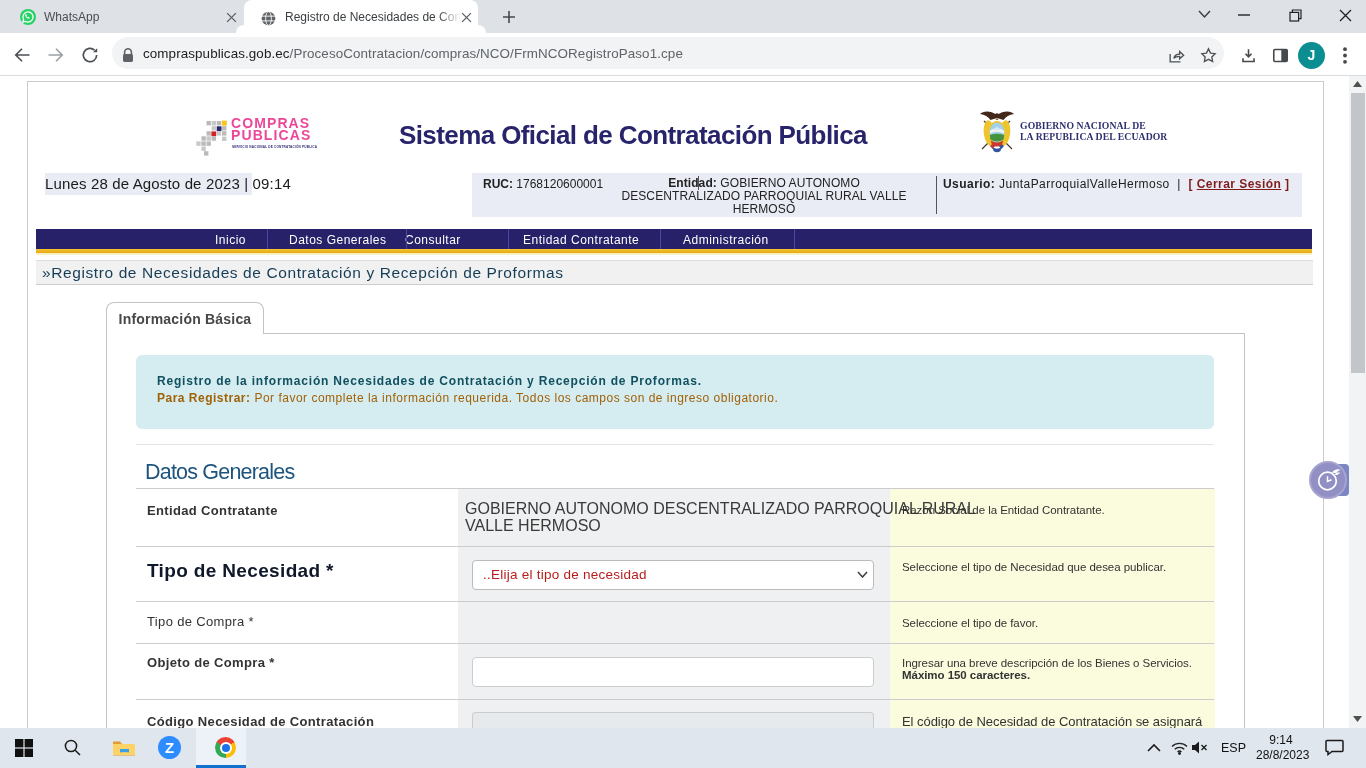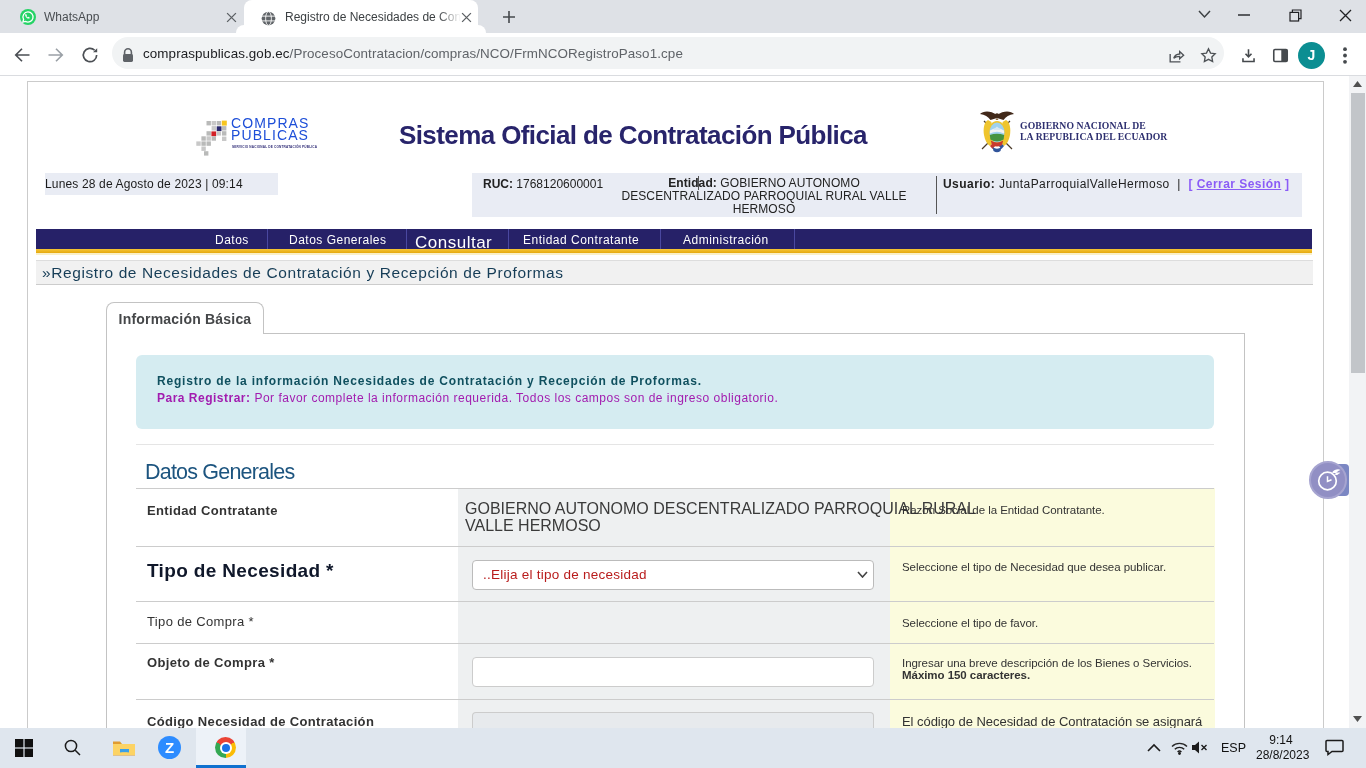--- a/index.html
+++ b/index.html
@@ -117,21 +117,21 @@
       <rect x="13.5" y="26.3" width="4.4" height="4.4" fill="#c8c8c8"></rect>
       <rect x="18.6" y="26.3" width="4.4" height="4.4"></rect>
       <rect x="29" y="26.6" width="4.4" height="4.4" fill="#c8c8c8"></rect>
   <rect x="3.3" y="31.4" width="4.4" height="4.4" fill="#c8c8c8"></rect>
       <rect x="8.4" y="31.4" width="4.4" height="4.4"></rect>
       <rect x="13.5" y="31.4" width="4.4" height="4.4"></rect>
   <rect x="8.4" y="36.5" width="4.4" height="4.4" fill="#c8c8c8"></rect>
       <rect x="11" y="41.2" width="4.4" height="4.4"></rect>
  </g>
 </svg>
-<div class="a" style="left:231px;top:118px;color:#1d4ed8;font-weight:normal;font-size:14px;letter-spacing:1.1px;line-height:11.9px">COMPRAS<br>PÚBLICAS</div>
+<div class="a" style="left:231px;top:118px;color:#ec4899;font-weight:bold;font-size:14px;letter-spacing:1.1px;line-height:11.9px">COMPRAS<br>PÚBLICAS</div>
 <div class="a" style="left:232px;top:145px;color:#2e2a75;font-weight:bold;font-size:5.5px;letter-spacing:.3px;white-space:nowrap;transform:scale(.57,.62);transform-origin:0 0">SERVICIO NACIONAL DE CONTRATACIÓN PÚBLICA</div>
 
 <div class="a" style="left:399px;top:120px;width:476px;font-size:26px;font-weight:bold;color:#28246b;letter-spacing:-.6px;white-space:nowrap">Sistema Oficial de Contratación Pública</div>
 
 <svg class="a" style="left:978px;top:109px" width="38" height="46" viewBox="0 0 38 46">
  <path d="M19 6 C12 1 5 2 2 5 C7 5.5 10 8 12.5 11 L19 9 L25.5 11 C28 8 31 5.5 36 5 C33 2 26 1 19 6z" fill="#42291a"></path>
  <circle cx="19" cy="6.5" r="2.2" fill="#42291a"></circle>
  <path d="M19 8.5l-1.5 2.5h3z" fill="#8a6a45"></path>
  <path d="M4 40 L32 12 M34 40 L6 12" stroke="#4a3a28" stroke-width="1.2"></path>
  <path d="M10 11 C6 13 5 20 6 26 C6.8 31 9 35 12 37 L16 33 C13 29 12 22 13.5 13 Z" fill="#efc52e"></path>
@@ -141,53 +141,53 @@
  <ellipse cx="19" cy="24" rx="9.5" ry="12" fill="#efc52e"></ellipse>
  <ellipse cx="19" cy="23.5" rx="7.5" ry="10" fill="#9fd1ee"></ellipse>
  <path d="M12 21.5 Q19 17 26 21.5 L26 24.5 Q19 21 12 24.5 Z" fill="#f2f2f2"></path>
  <path d="M15 21 L19 17.5 L23 21 Z" fill="#d8e8f2"></path>
  <path d="M11.8 26 Q19 23.5 26.2 26 L25.6 30.5 Q19 34.5 12.4 30.5 Z" fill="#45933f"></path>
  <path d="M12.8 31.5 Q19 35.5 25.2 31.5 L24 36 Q19 39 14 36 Z" fill="#c8392e"></path>
  <path d="M14.5 38 Q19 41.5 23.5 38 L22.5 42 Q19 44.5 15.5 42 Z" fill="#30549b"></path>
 </svg>
 <div class="a" style="left:1020px;top:121px;font-family:'Liberation Serif',serif;font-weight:bold;font-size:9.7px;color:#2e3070;letter-spacing:.1px;line-height:10.8px">GOBIERNO NACIONAL DE<br>LA REPUBLICA DEL ECUADOR</div>
 
-<div class="a" style="left:45px;top:173px;width:233px;height:22px;background:#e9ecf4;font-size:12px;color:#1b1b1b;line-height:22px;text-align:left;letter-spacing:.15px;white-space:nowrap">Lunes 28 de Agosto de 2023 | 09:14</div>
+<div class="a" style="left:45px;top:173px;width:207px;height:22px;background:#e9ecf4;font-size:15px;color:#1b1b1b;line-height:22px;text-align:left;letter-spacing:.15px;white-space:nowrap">Lunes 28 de Agosto de 2023 | 09:14</div>
 <div class="a" style="left:472px;top:173px;width:830px;height:44px;background:#e9ecf4"></div>
 <div class="a" style="left:483px;top:177px;font-size:12px;color:#222;white-space:nowrap"><b>RUC:</b> 1768120600001</div>
 <div class="a" style="left:698px;top:176px;width:1px;height:14px;background:#555"></div>
 <div class="a" style="left:600px;top:177px;width:328px;text-align:center;font-size:12px;color:#222;line-height:13.2px;letter-spacing:.1px"><b>Entidad:</b> GOBIERNO AUTONOMO<br>DESCENTRALIZADO PARROQUIAL RURAL VALLE<br>HERMOSO</div>
 <div class="a" style="left:936px;top:176px;width:1px;height:38px;background:#555"></div>
-<div class="a" style="left:943px;top:177px;font-size:12px;color:#222;letter-spacing:.45px;white-space:nowrap"><b>Usuario:</b> JuntaParroquialValleHermoso &nbsp;| &nbsp;<b style="color:#8b5cf6">[ <span style="text-decoration:underline">Cerrar Sesión</span> ]</b></div>
+<div class="a" style="left:943px;top:177px;font-size:12px;color:#222;letter-spacing:.45px;white-space:nowrap"><b>Usuario:</b> JuntaParroquialValleHermoso &nbsp;| &nbsp;<b style="color:#7f1d1d">[ <span style="text-decoration:underline">Cerrar Sesión</span> ]</b></div>
 
 <div class="a" style="left:36px;top:229px;width:1276px;height:20px;background:#262168"></div>
 <div class="a" style="left:36px;top:249px;width:1276px;height:3.5px;background:linear-gradient(#f6c535,#e5a90f)"></div>
 <div class="a" style="left:36px;top:252.5px;width:1276px;height:2.5px;background:#faf0c8"></div>
-<div class="a" style="top:233px;left:215px;font-size:12px;color:#fff;letter-spacing:.5px">Datos</div>
+<div class="a" style="top:233px;left:215px;font-size:12px;color:#fff;letter-spacing:.5px">Inicio</div>
 <div class="a" style="top:233px;left:289px;font-size:12px;color:#fff;letter-spacing:.5px">Datos Generales</div>
-<div class="a" style="top:233px;left:415px;font-size:17px;color:#fff;letter-spacing:.5px">Consultar</div>
+<div class="a" style="top:233px;left:405px;font-size:12px;color:#fff;letter-spacing:.5px">Consultar</div>
 <div class="a" style="top:233px;left:523px;font-size:12px;color:#fff;letter-spacing:.5px">Entidad Contratante</div>
 <div class="a" style="top:233px;left:683px;font-size:12px;color:#fff;letter-spacing:.5px">Administración</div>
 <div class="a" style="left:267px;top:229px;width:1px;height:20px;background:#4a48a0"></div>
 <div class="a" style="left:406px;top:229px;width:1px;height:20px;background:#4a48a0"></div>
 <div class="a" style="left:508px;top:229px;width:1px;height:20px;background:#4a48a0"></div>
 <div class="a" style="left:660px;top:229px;width:1px;height:20px;background:#4a48a0"></div>
 <div class="a" style="left:794px;top:229px;width:1px;height:20px;background:#4a48a0"></div>
 
 <div class="a" style="left:36px;top:260px;width:1277px;height:25px;background:#f1f1f1;border-top:1px solid #ddd;border-bottom:1px solid #ccc"></div>
 <div class="a" style="left:42px;top:264px;font-size:15.5px;font-weight:normal;color:#163d57;letter-spacing:.6px">»Registro de Necesidades de Contratación y Recepción de Proformas</div>
 
 <div class="a" style="left:106px;top:333px;width:1139px;height:395px;border-left:1px solid #c3c3c3;border-right:1px solid #c3c3c3;border-top:1px solid #c3c3c3"></div>
 <div class="a" style="left:106px;top:302px;width:158px;height:32px;background:#fff;border:1px solid #c3c3c3;border-bottom:none;border-radius:8px 8px 0 0"></div>
 <div class="a" style="left:107px;top:332px;width:156px;height:2px;background:#fff"></div>
 <div class="a" style="left:106px;top:311px;width:158px;text-align:center;font-size:14px;font-weight:bold;color:#454749;letter-spacing:.2px">Información Básica</div>
 
 <div class="a" style="left:136px;top:355px;width:1078px;height:74px;background:#d5ecf1;border-radius:6px"></div>
 <div class="a" style="left:157px;top:374px;font-size:12px;color:#10505f;letter-spacing:.8px"><b>Registro de la información Necesidades de Contratación y Recepción de Proformas.</b></div>
-<div class="a" style="left:157px;top:391px;font-size:12px;color:#a21caf;letter-spacing:.5px"><b>Para Registrar:</b> Por favor complete la información requerida. Todos los campos son de ingreso obligatorio.</div>
+<div class="a" style="left:157px;top:391px;font-size:12px;color:#a16207;letter-spacing:.5px"><b>Para Registrar:</b> Por favor complete la información requerida. Todos los campos son de ingreso obligatorio.</div>
 
 <div class="a" style="left:136px;top:444px;width:1078px;height:1px;background:#e5e5e5"></div>
 <div class="a" style="left:145px;top:460px;font-size:21.5px;color:#1c547f;letter-spacing:-.8px">Datos Generales</div>
 <div class="a" style="left:458px;top:488px;width:432px;height:240px;background:#eef0f1"></div>
 <div class="a" style="left:890px;top:488px;width:325px;height:240px;background:#fbfbdd"></div>
 <div class="a" style="left:136px;top:488px;width:1078px;height:1px;background:#ccc"></div>
 <div class="a" style="left:136px;top:546px;width:1078px;height:1px;background:#ccc"></div>
 <div class="a" style="left:136px;top:601px;width:1078px;height:1px;background:#ccc"></div>
 <div class="a" style="left:136px;top:643px;width:1078px;height:1px;background:#ccc"></div>
 <div class="a" style="left:136px;top:699px;width:1078px;height:1px;background:#ccc"></div>

